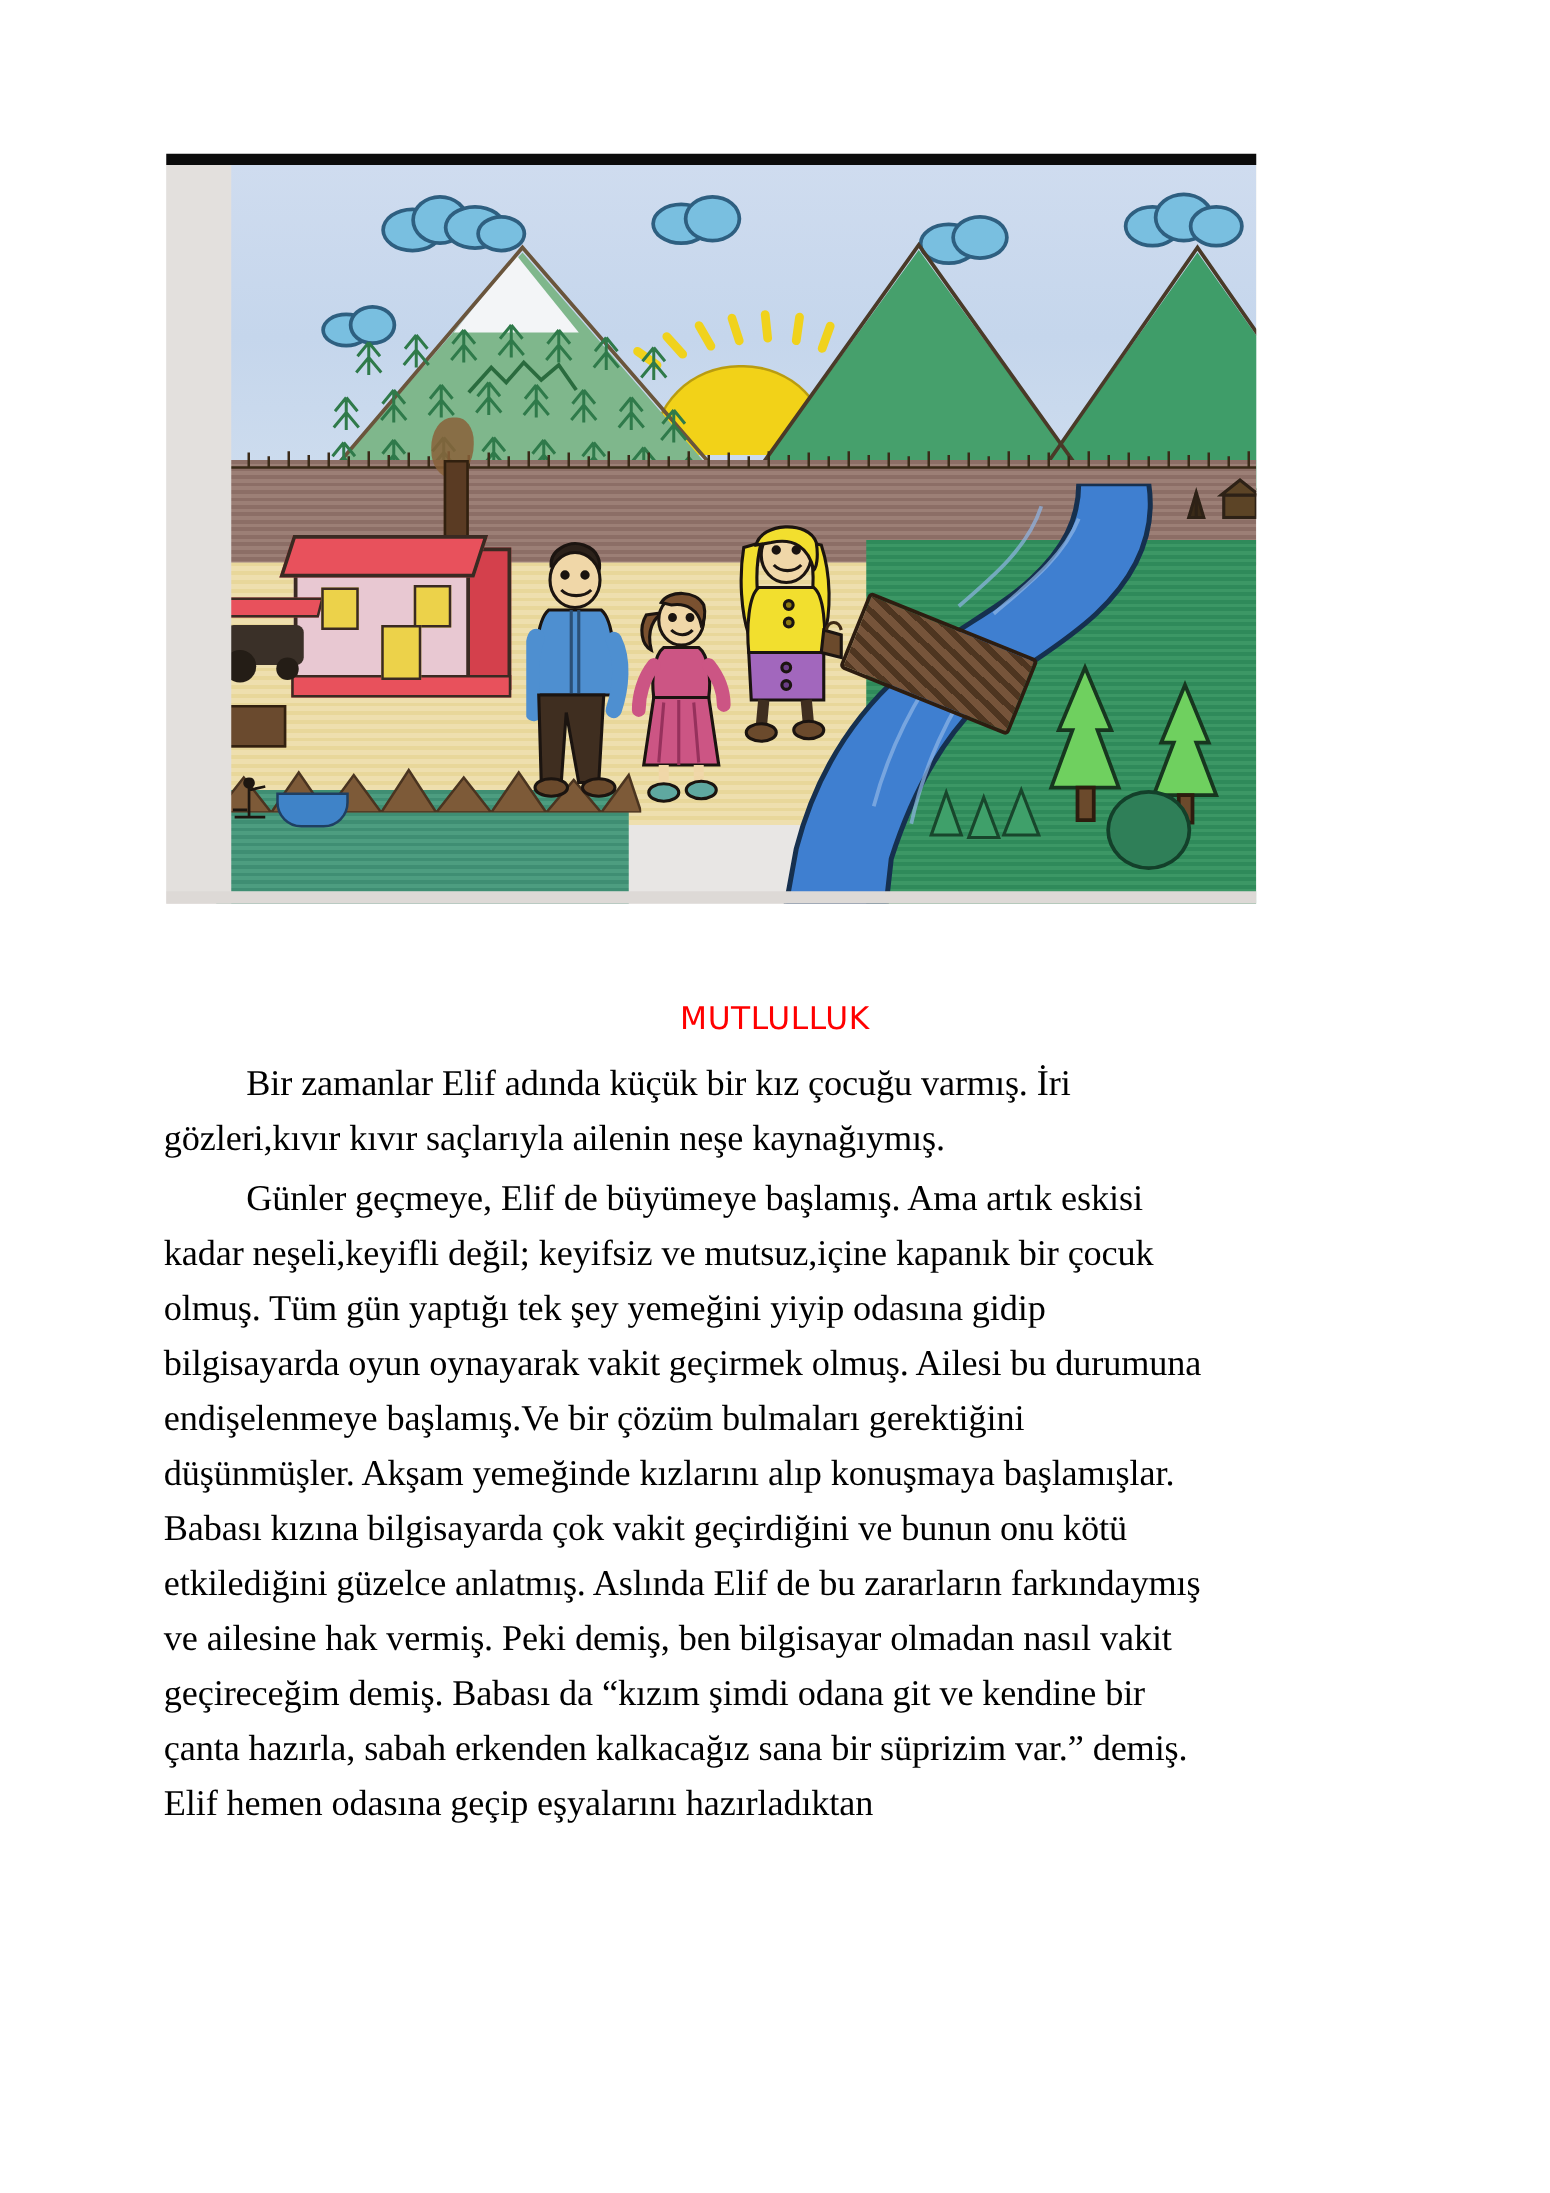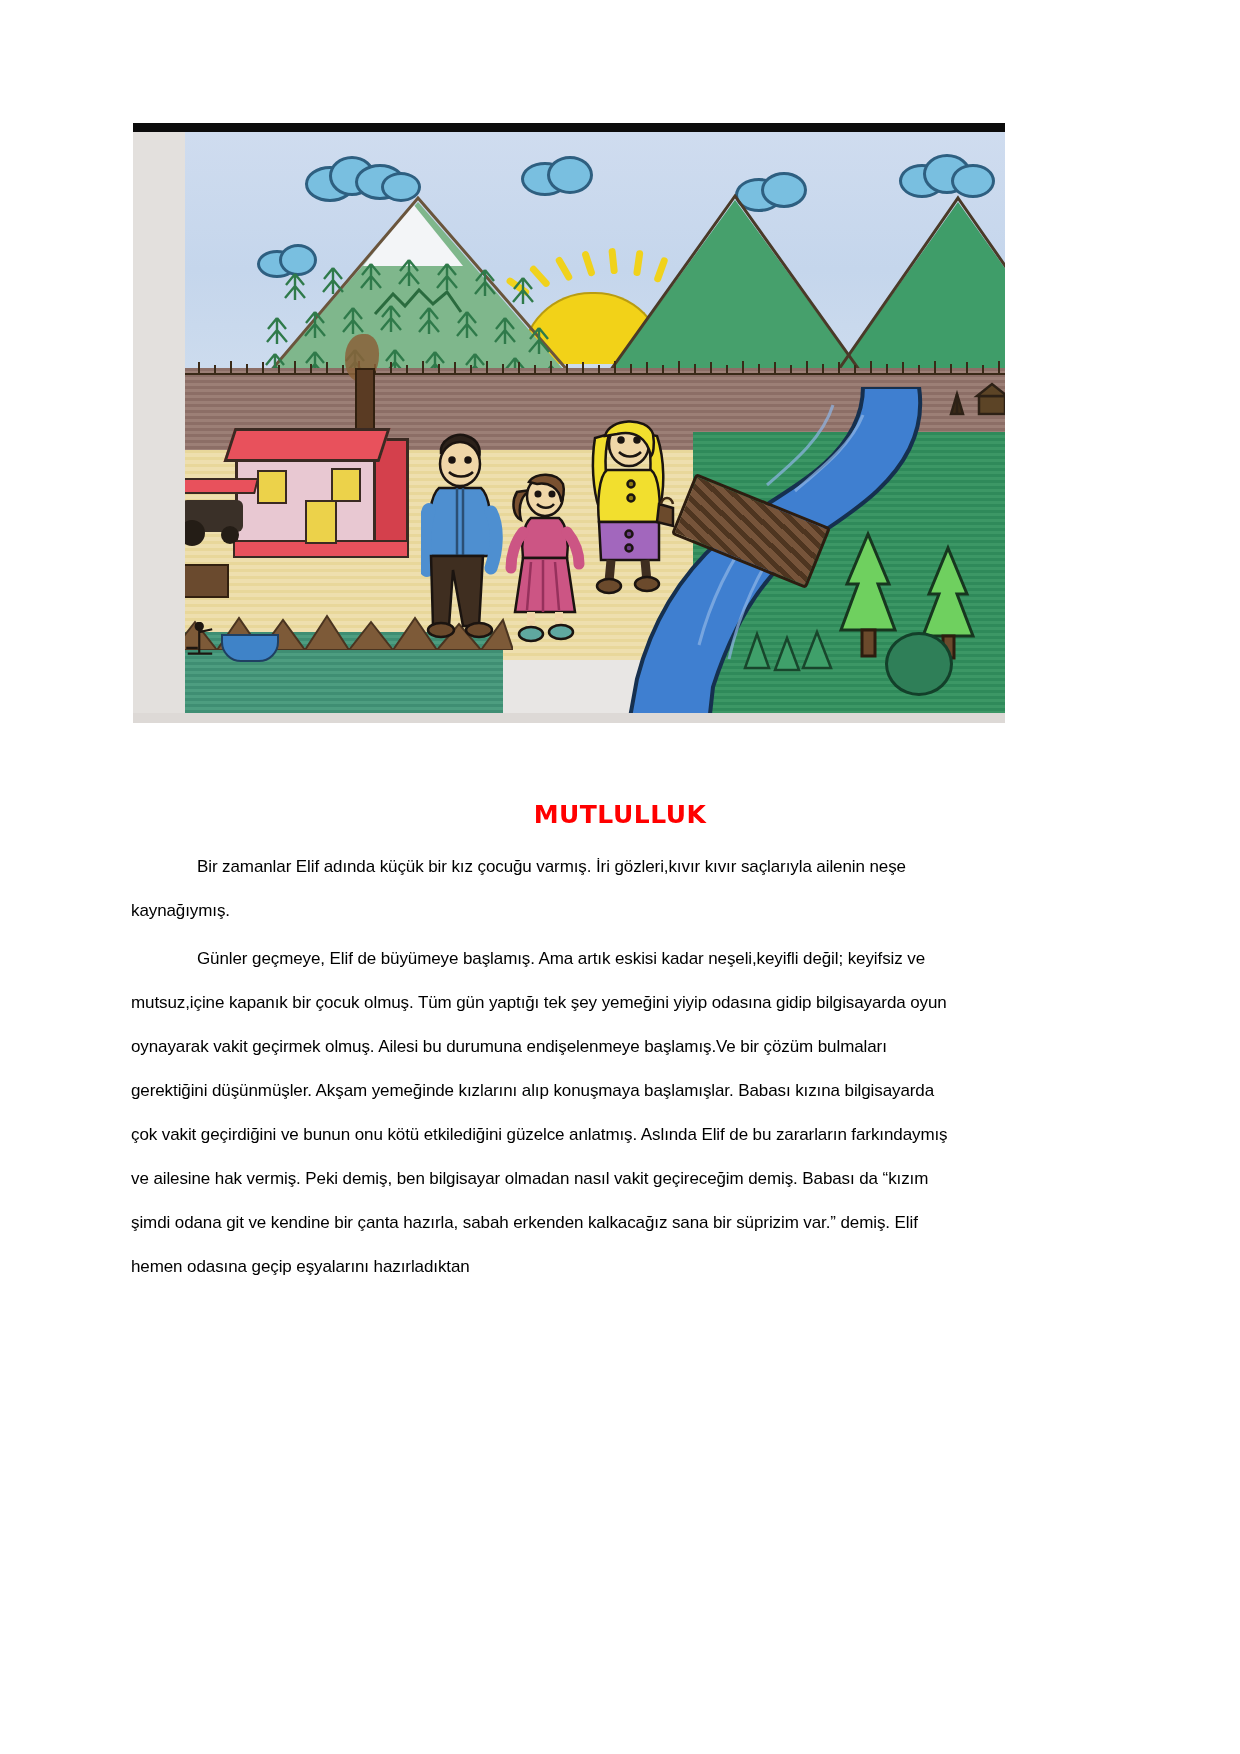--- a/index.html
+++ b/index.html
@@ -337,32 +337,32 @@
 
   
   .doc-title {
     position: absolute;
     left: 0;
     top: 800px;
     width: 1240px;
     text-align: center;
     color: #ff0000;
     font-family: "DejaVu Sans", sans-serif;
-    font-weight: bold;
+    font-weight: normal;
     font-size: 25px;
     letter-spacing: 0.5px;
   }
   .body-text {
     position: absolute;
     left: 131px;
     top: 845px;
     width: 830px;
     color: #000000;
-    font-family: Liberation Sans, sans-serif;
-    font-size: 17px;
+    font-family: Liberation Serif, serif;
+    font-size: 29px;
     line-height: 44px;
     letter-spacing: -0.1px;
   }
   .para { margin: 0 0 4px 0; }
   .para.indent { text-indent: 66px; }
 </style>
 </head>
 <body>
 
 <div class="page">

